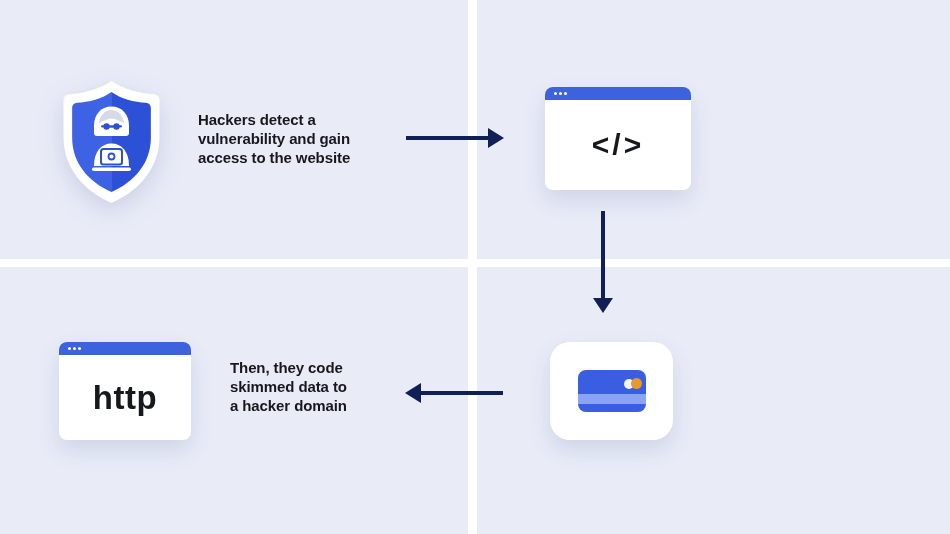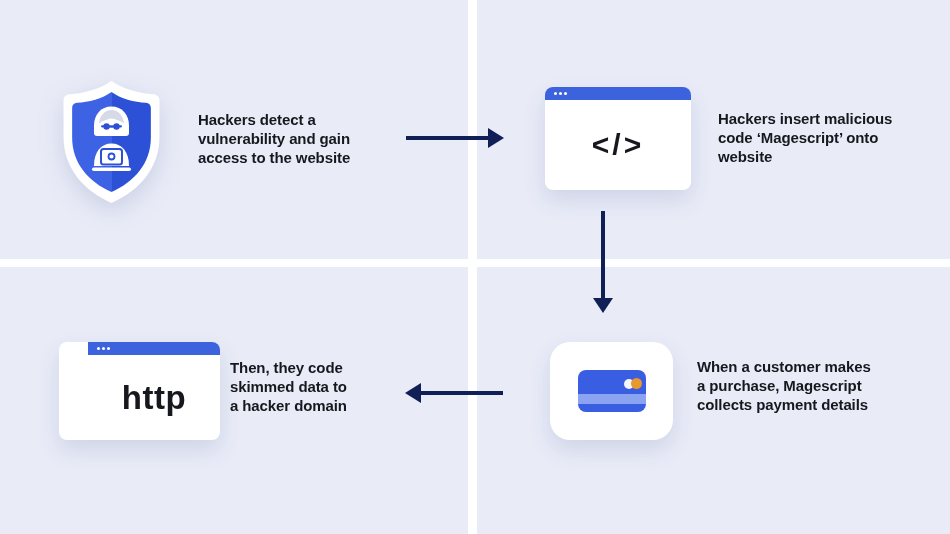--- a/index.html
+++ b/index.html
@@ -25,21 +25,21 @@
   #text-collect{left:697px;top:357px;}
   #text-send{left:230px;top:358px;}
 
   
   .window{
     position:absolute;background:var(--surface-white,#fff);
     border-radius:8px;overflow:hidden;
     box-shadow:0 10px 22px rgba(50,70,140,.14);
   }
   #window-code{left:545px;top:87px;width:146px;height:103px;}
-  #window-http{left:59px;top:342px;width:132px;height:98px;padding-left:29px;}
+  #window-http{left:59px;top:342px;width:132px;height:98px;}
   .titlebar{
     height:13px;background:var(--primary-blue,#3d62de);
     display:flex;align-items:center;padding-left:9px;gap:2px;
   }
   .dot{width:3px;height:3px;border-radius:50%;background:var(--surface-white,#fff);}
   .window-body{
     display:flex;align-items:center;justify-content:center;
     height:calc(100% - 13px);
     color:var(--text-dark,#17181d);font-weight:700;
   }
@@ -125,34 +125,28 @@
   <div class="window" id="window-code">
     <div class="titlebar">
       <span style="display:flex;gap:2px;">
         <span class="dot"></span>
           <span class="dot"></span>
           <span class="dot"></span>
       </span>
     </div>
     <div class="window-body">&lt;/&gt;</div>
   </div>
-  <div class="step-text" id="text-insert">Hackers insert malicious
-code ‘Magescript’ onto
-website</div>
 
   <div id="tile-payment">
     <div id="credit-card">
       <div id="card-stripe"></div>
       <div id="card-circle-white"></div>
       <div id="card-circle-orange"></div>
     </div>
   </div>
-  <div class="step-text" id="text-collect">When a customer makes
-a purchase, Magescript
-collects payment details</div>
 
   <div class="window" id="window-http">
     <div class="titlebar">
       <span style="display:flex;gap:2px;">
         <span class="dot"></span>
           <span class="dot"></span>
           <span class="dot"></span>
       </span>
     </div>
     <div class="window-body">http</div>

